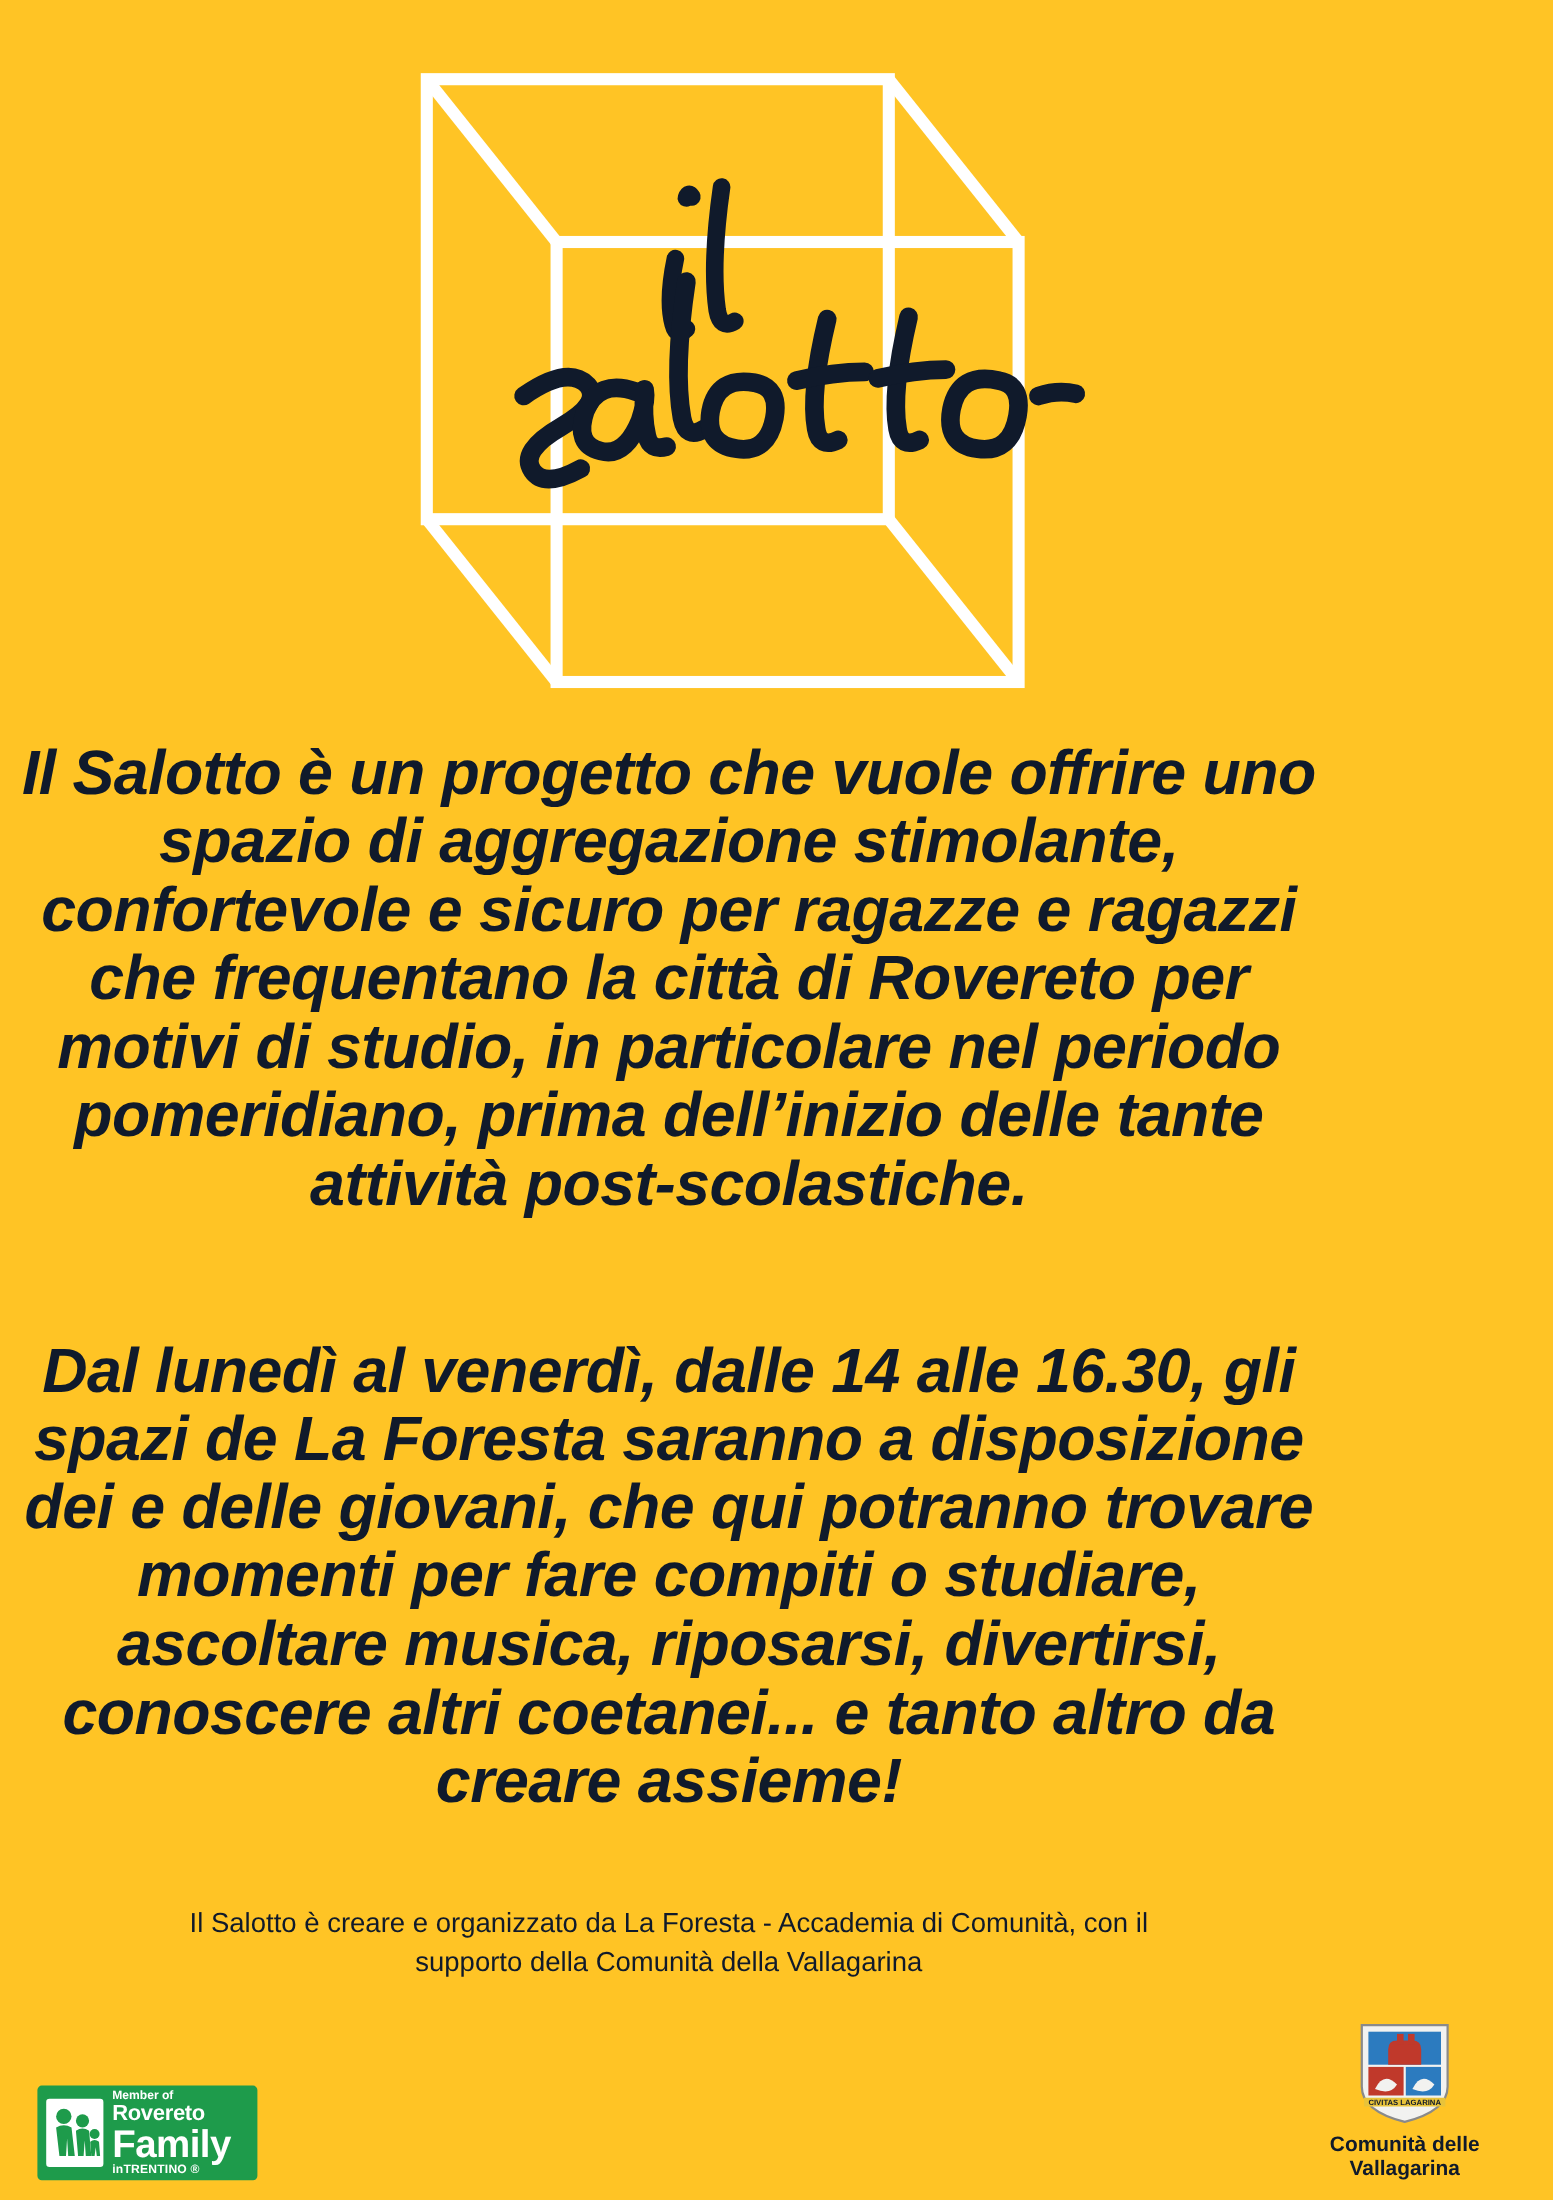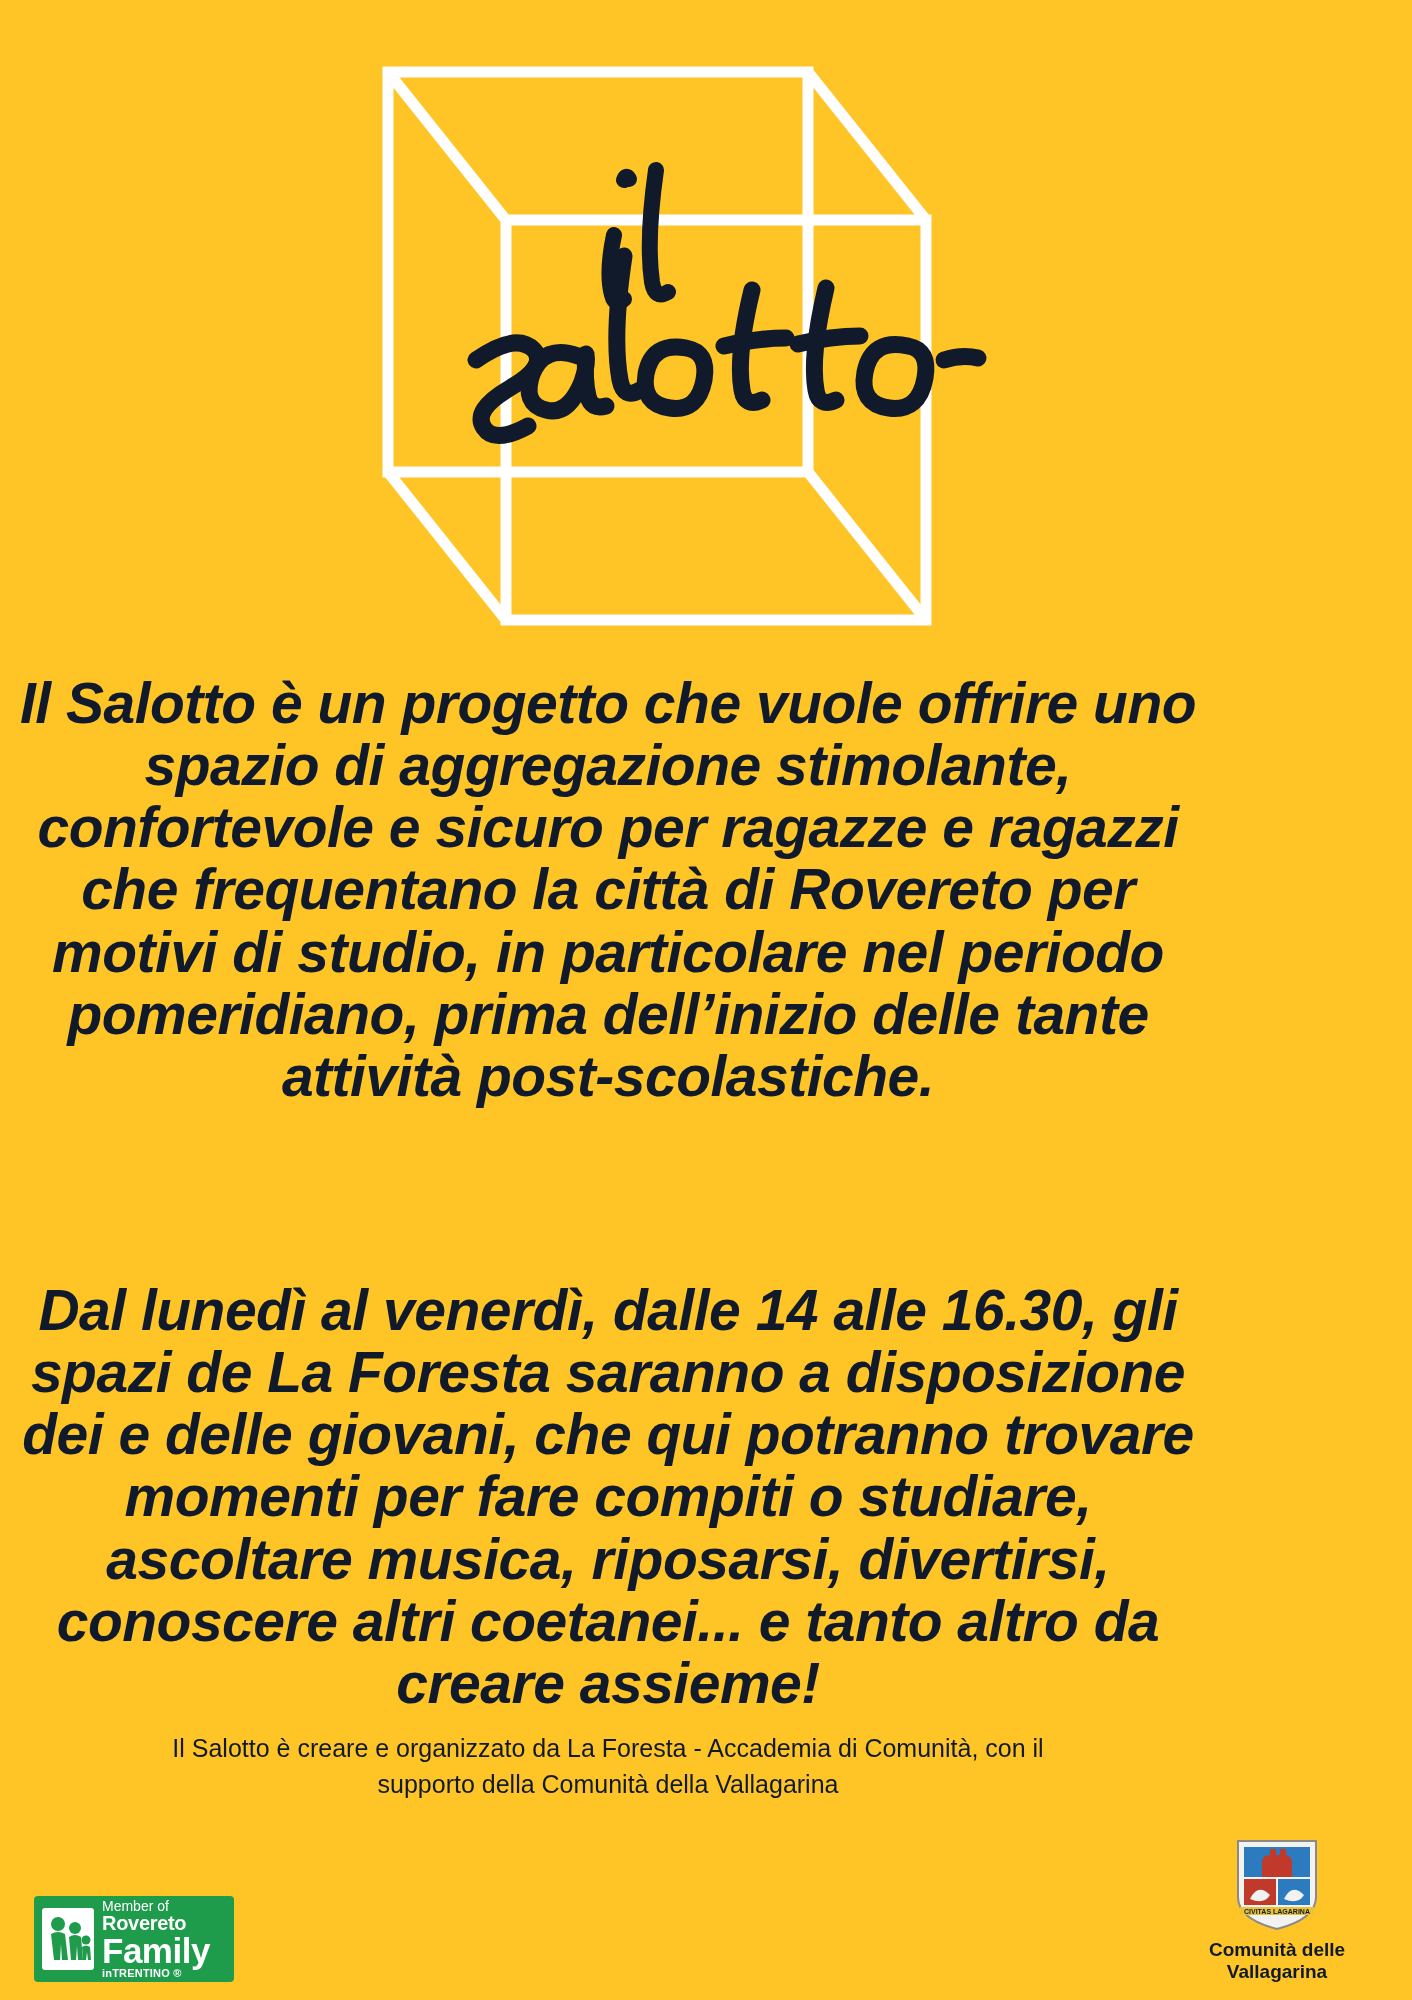--- a/index.html
+++ b/index.html
@@ -46,21 +46,21 @@
     font-weight: 700;
     font-style: italic;
     letter-spacing: -0.5px;
   }
   .para-1 {
     top: 672px;
     font-size: 57px;
     line-height: 1.09;
   }
   .para-2 {
-    top: 1279px;
+    top: 1215px;
     font-size: 57px;
     line-height: 1.09;
   }
 
   .credits {
     position: absolute;
     top: 1730px;
     left: 50%;
     transform: translateX(-50%);
     width: 900px;
@@ -102,22 +102,22 @@
     margin-right: 8px;
     position: relative;
     flex: 0 0 auto;
   }
   .df-icon svg { display: block; }
   .df-text {
     color: #ffffff;
     line-height: 1.02;
   }
   .df-member {
-    font-size: 14px;
-    font-weight: 400;
+    font-size: 11px;
+    font-weight: 700;
   }
   .df-distretto {
     font-size: 20px;
     font-weight: 700;
     letter-spacing: -0.3px;
   }
   .df-family {
     font-size: 35px;
     font-weight: 700;
     letter-spacing: -0.5px;

